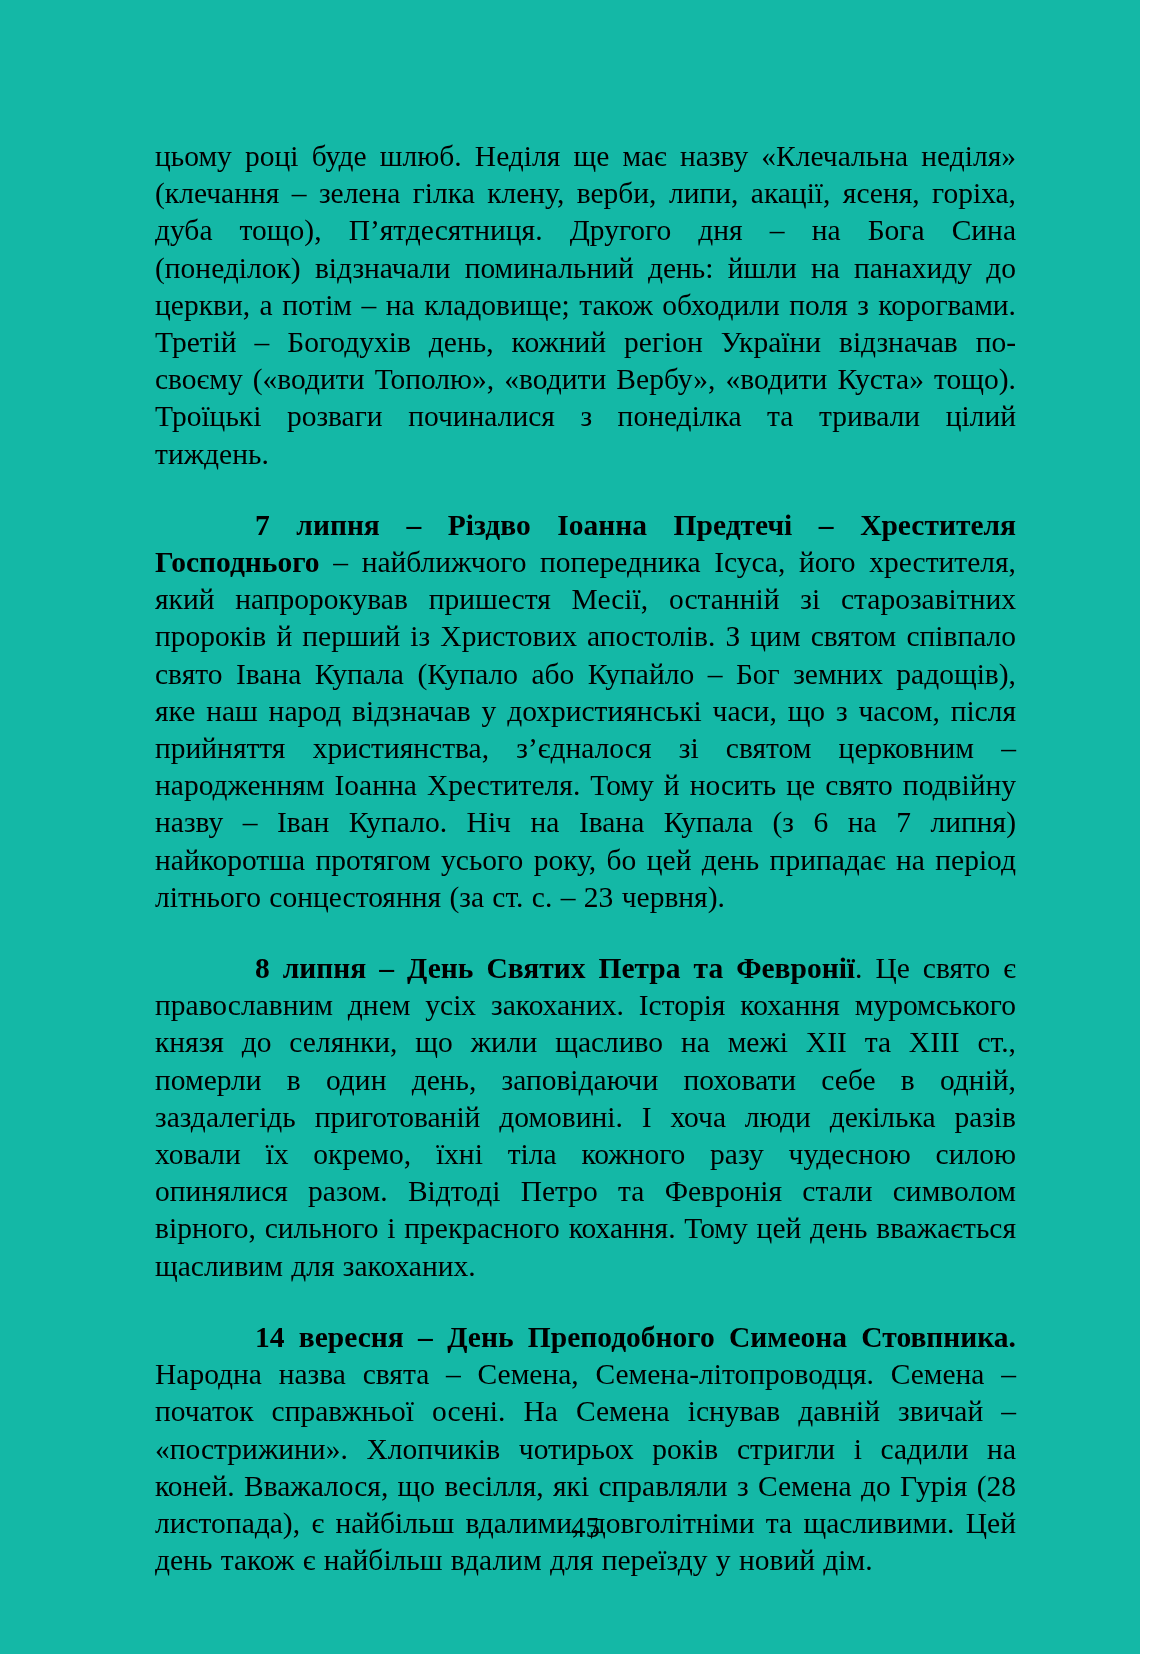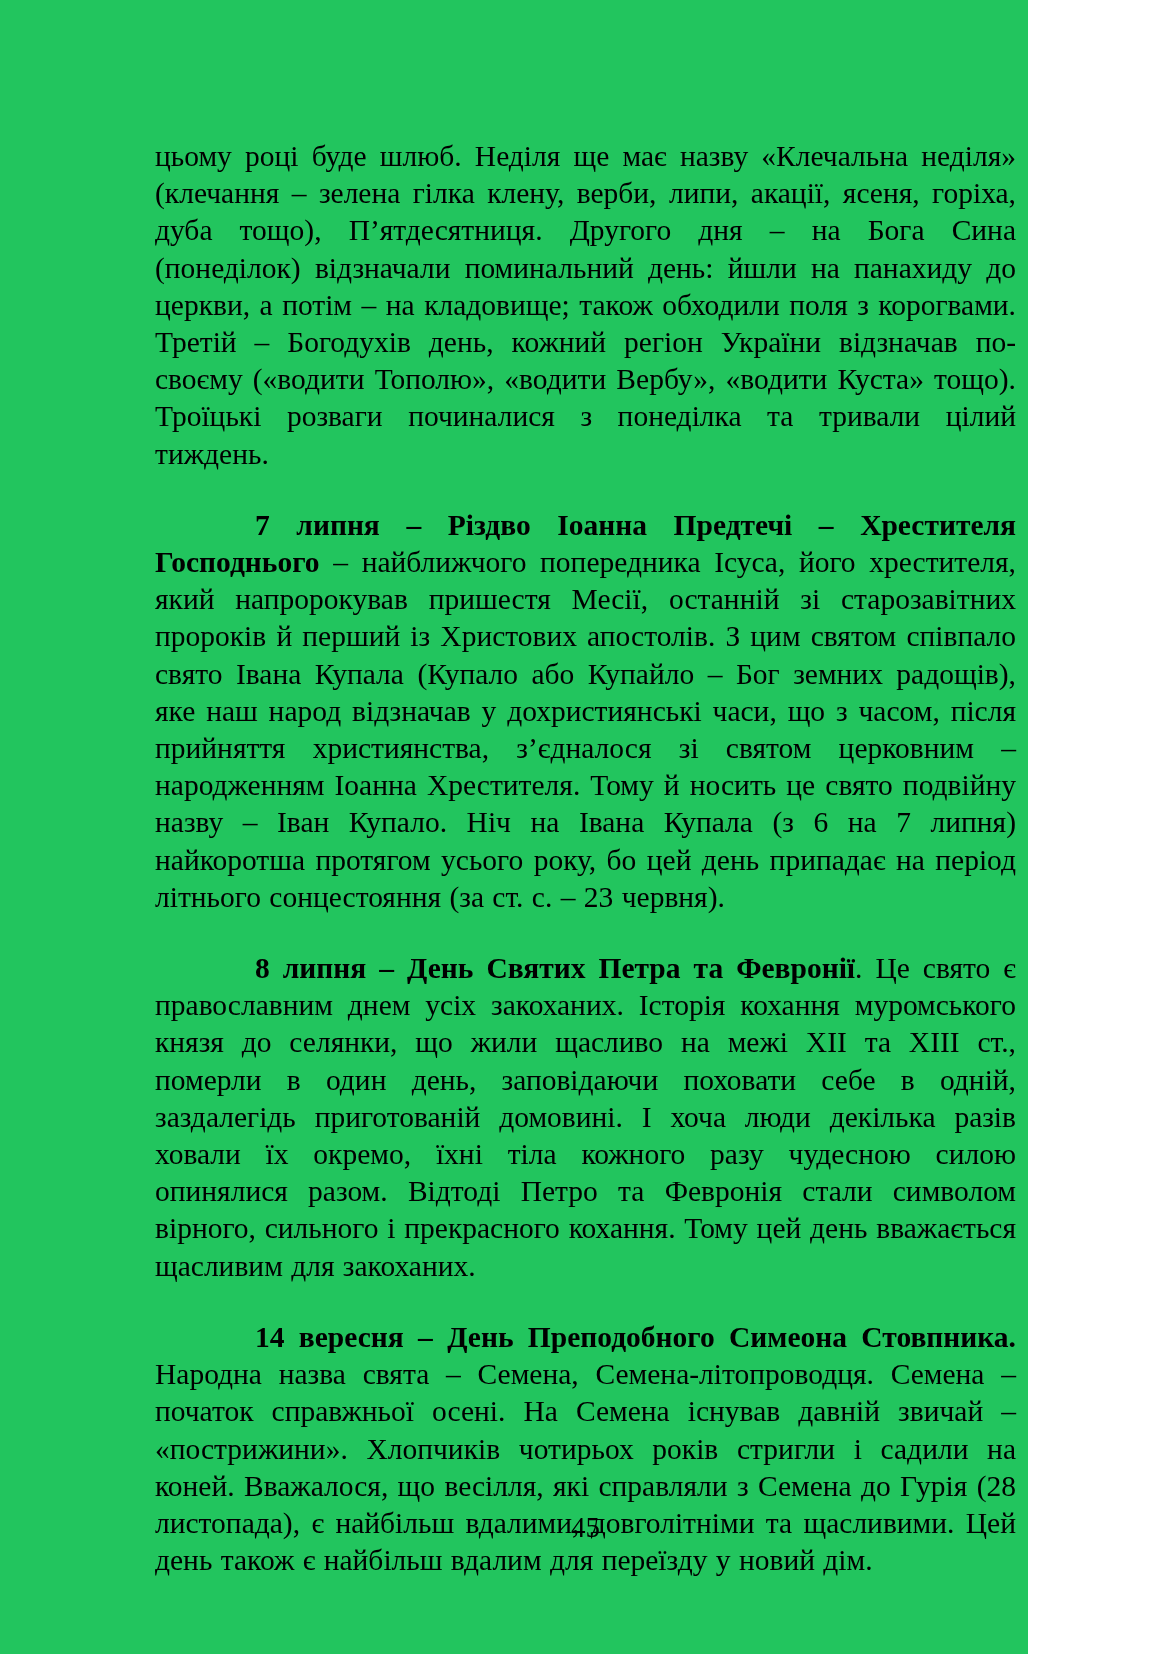--- a/index.html
+++ b/index.html
@@ -2,23 +2,23 @@
 <html><head>
 <meta charset="utf-8">
 <style>
   html, body {
     margin: 0;
     padding: 0;
     background: #ffffff;
   }
   .page {
     position: relative;
-    width: 1028px;
+    width: 1140px;
     height: 1654px;
-    background: #22c55e;
+    background: #14b8a6;
     color: #000000;
     font-family: "Liberation Serif", "DejaVu Serif", serif;
     overflow: hidden;
   }
   .text-block {
     position: absolute;
     left: 155px;
     top: 138px;
     width: 861px;
     font-size: 29.5px;

